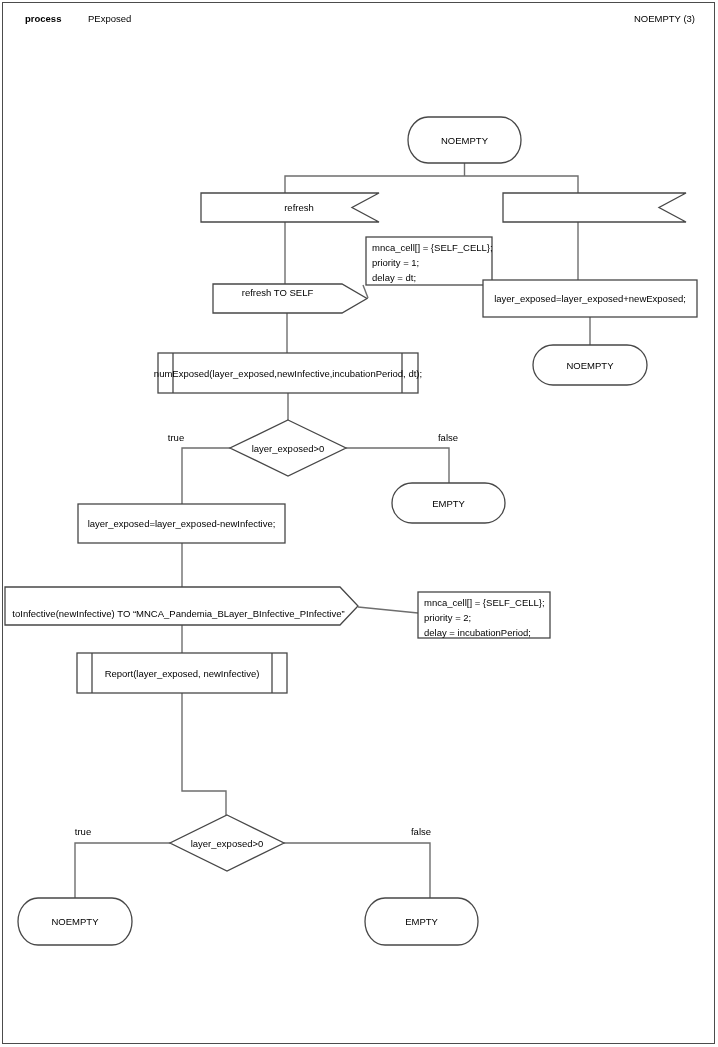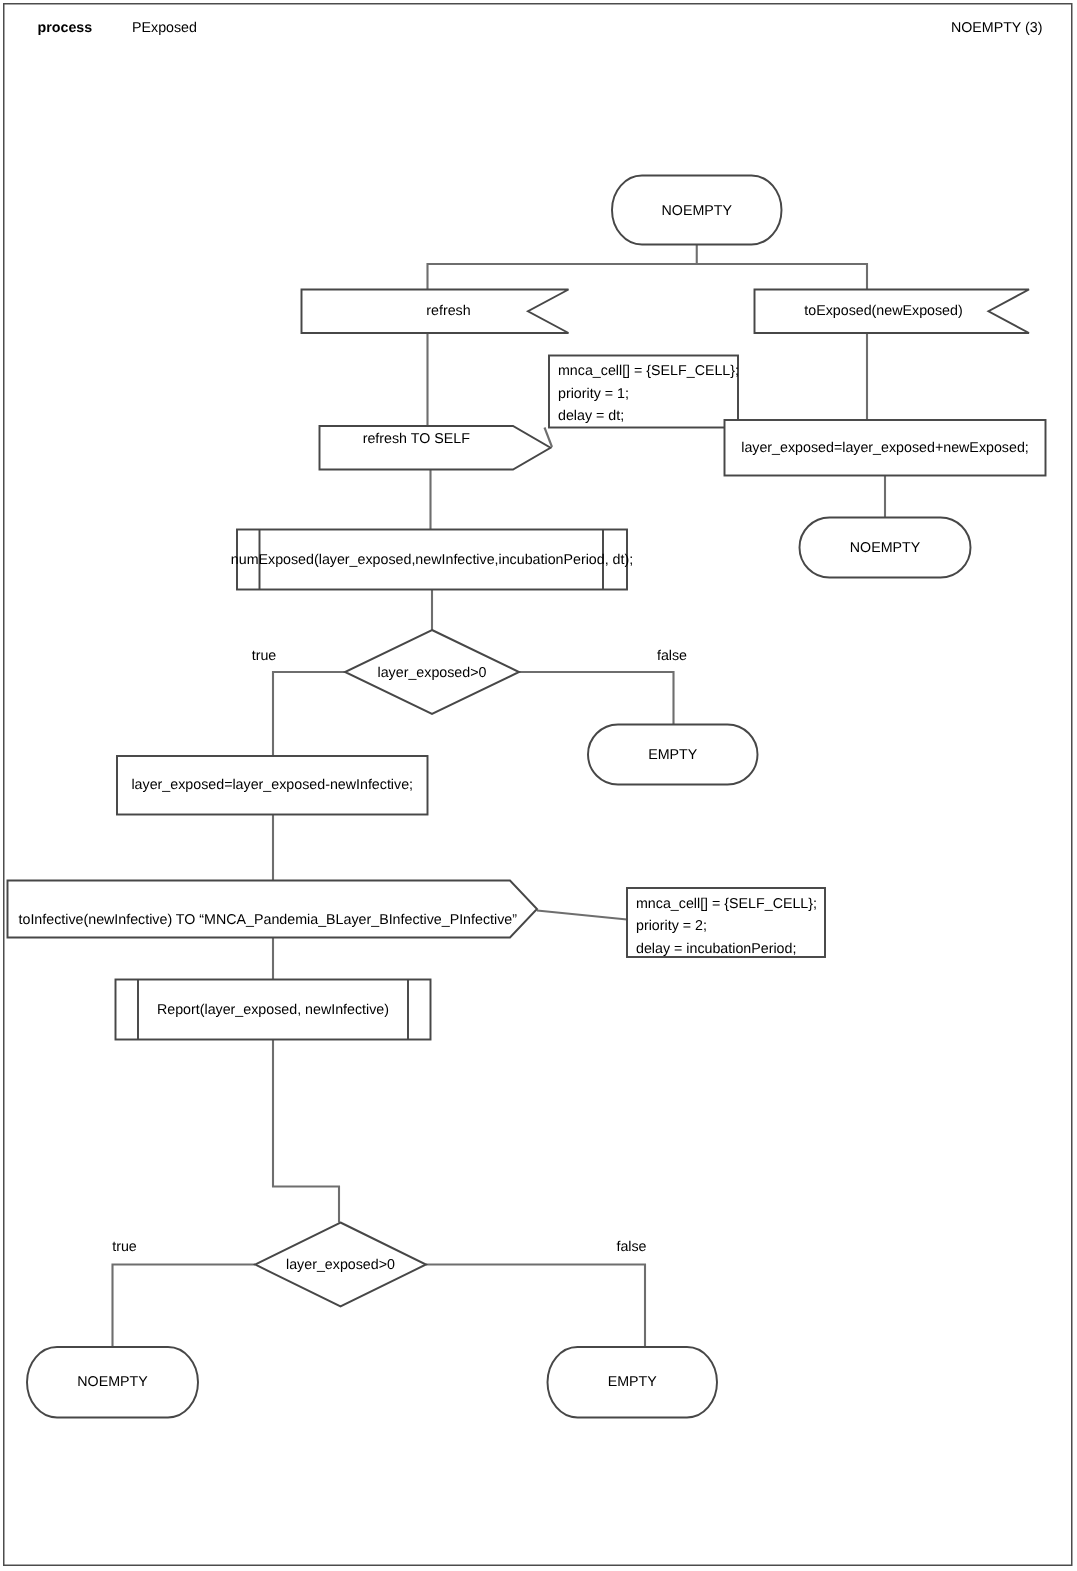--- a/index.html
+++ b/index.html
@@ -90,21 +90,20 @@
     <polygon class="shape" points="227,815 284,843 227,871 170,843"></polygon>
 
     <path class="shape" d="M38,898 H112 A20,23.5 0 0 1 112,945 H38 A20,23.5 0 0 1 38,898 Z"></path>
     <path class="shape" d="M385,898 H458 A20,23.5 0 0 1 458,945 H385 A20,23.5 0 0 1 385,898 Z"></path>
   </svg>
 
   <div class="lbl" style="left:408px;top:117px;width:113px;height:46px;">NOEMPTY</div>
 
   <div class="lbl" style="left:201px;top:193px;width:172px;height:29px;padding-left:12px;">refresh</div>
 
-  <div class="lbl" style="left:503px;top:193px;width:172px;height:29px;">toExposed(newExposed)</div>
 
   <div class="ann-text" style="left:372px;top:240px;">
     <div>mnca_cell[] = {SELF_CELL};</div>
     <div>priority = 1;</div>
     <div>delay = dt;</div>
   </div>
 
   <div class="lbl" style="left:213px;top:284px;width:129px;height:17px;">refresh TO SELF</div>
 
   <div class="lbl" style="left:483px;top:280px;width:214px;height:37px;">layer_exposed=layer_exposed+newExposed;</div>

